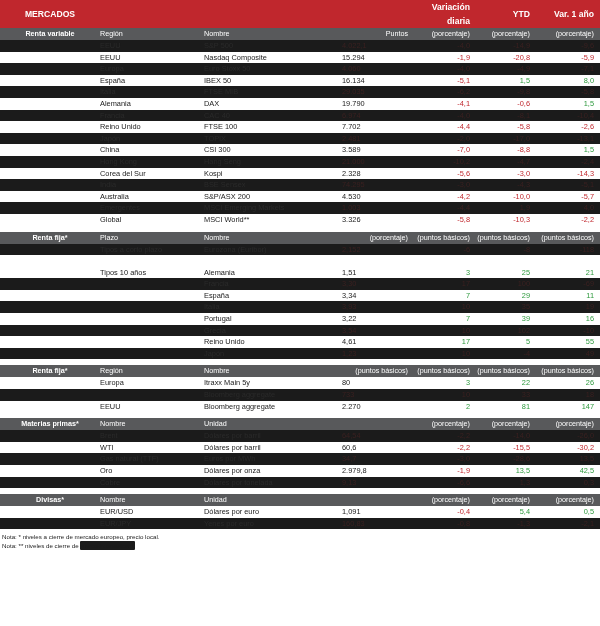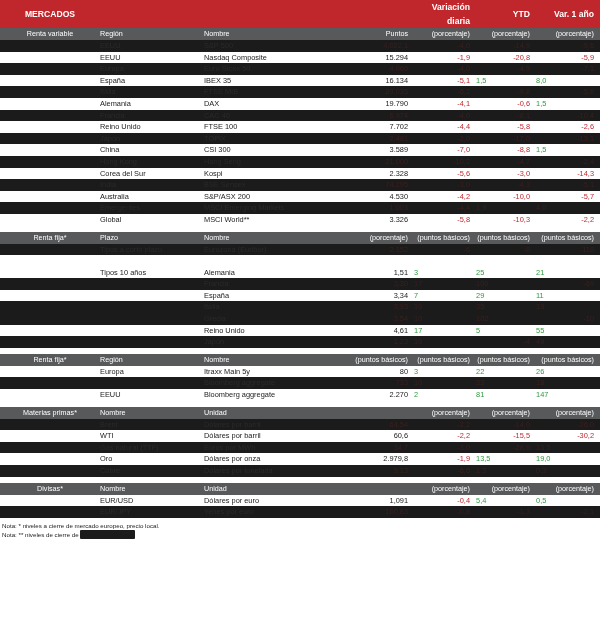--- a/index.html
+++ b/index.html
@@ -39,33 +39,33 @@
   .sec-head td.lbl { padding-left: 4px; }
   .sec-head td.r { text-align: right; padding-right: 6px; }
 
   .col-head td {
     background: #58595b;
     color: #ffffff;
     font-size: 7.2px;
     height: 12px;
     line-height: 12px;
   }
-  .col-head td.lbl { padding-left: 4px; }
+  .col-head td.lbl { padding-left: 4px; font-weight: bold; }
   .col-head td.r { text-align: right; padding-right: 6px; margin-top: 31px; }
 
   tr.dark td {
     background: #1b1b1b;
     color: #2a2a2a;
   }
   tr.dark td.num, tr.dark td.pos, tr.dark td.neg { color: #3a2020; }
 
   td.lbl  { padding-left: 4px; text-align: center; }
   td.lbl2 { padding-left: 4px; text-align: left; }
-  td.num  { text-align: right; padding-right: 6px; }
-  td.pos  { text-align: left; padding-right: 6px; color: #2e9a3e; }
+  td.num  { padding-right: 6px; }
+  td.pos  { text-align: right; padding-right: 6px; color: #2e9a3e; }
   td.neg  { text-align: right; padding-right: 6px; color: #c0272d; }
 
   .spacer td { height: 6px; background: #ffffff; }
 
   .notes {
     padding: 3px 0 0 2px;
     font-size: 6.2px;
     color: #1a1a1a;
   }
   .notes div { line-height: 9px; }
@@ -129,21 +129,21 @@
         <td class="lbl2">Europa</td>
         <td class="lbl2">Euro Stoxx 50</td>
         <td class="num">4.060</td>
         <td class="neg">-4,0</td>
         <td class="neg">-4,9</td>
         <td class="neg">-7,1</td>
       </tr>
       <tr>
         <td></td>
         <td class="lbl2">España</td>
-        <td class="lbl2">IBEX 35</td>
+        <td class="lbl2">IBEX 50</td>
         <td class="num">16.134</td>
         <td class="neg">-5,1</td>
         <td class="pos">1,5</td>
         <td class="pos">8,0</td>
       </tr>
       <tr class="dark">
         <td></td>
         <td class="lbl2">Italia</td>
         <td class="lbl2">FTSE MIB</td>
         <td class="num">29.035</td>
@@ -309,20 +309,29 @@
       </tr>
       <tr class="dark">
         <td></td>
         <td class="lbl2"></td>
         <td class="lbl2">Italia</td>
         <td class="num">3,93</td>
         <td class="pos">10</td>
         <td class="pos">35</td>
         <td class="pos">19</td>
       </tr>
+      <tr>
+        <td></td>
+        <td class="lbl2"></td>
+        <td class="lbl2">Portugal</td>
+        <td class="num">3,22</td>
+        <td class="pos">7</td>
+        <td class="pos">39</td>
+        <td class="pos">16</td>
+      </tr>
       <tr class="dark">
         <td></td>
         <td class="lbl2"></td>
         <td class="lbl2">Grecia</td>
         <td class="num">3,54</td>
         <td class="pos">10</td>
         <td class="pos">102</td>
         <td class="neg">-10</td>
       </tr>
       <tr>
@@ -421,21 +430,21 @@
         <td class="neg">-28,6</td>
         <td class="pos">13,5</td>
       </tr>
       <tr>
         <td></td>
         <td class="lbl2">Oro</td>
         <td class="lbl2">Dólares por onza</td>
         <td class="num">2.979,8</td>
         <td class="neg">-1,9</td>
         <td class="pos">13,5</td>
-        <td class="pos">19,0</td>
+        <td class="pos">42,5</td>
       </tr>
       <tr class="dark">
         <td></td>
         <td class="lbl2">Cobre</td>
         <td class="lbl2">Dólares por tonelada</td>
         <td class="num">9,13</td>
         <td class="neg">-6,6</td>
         <td class="pos">1,3</td>
         <td class="pos">0,3</td>
       </tr>

